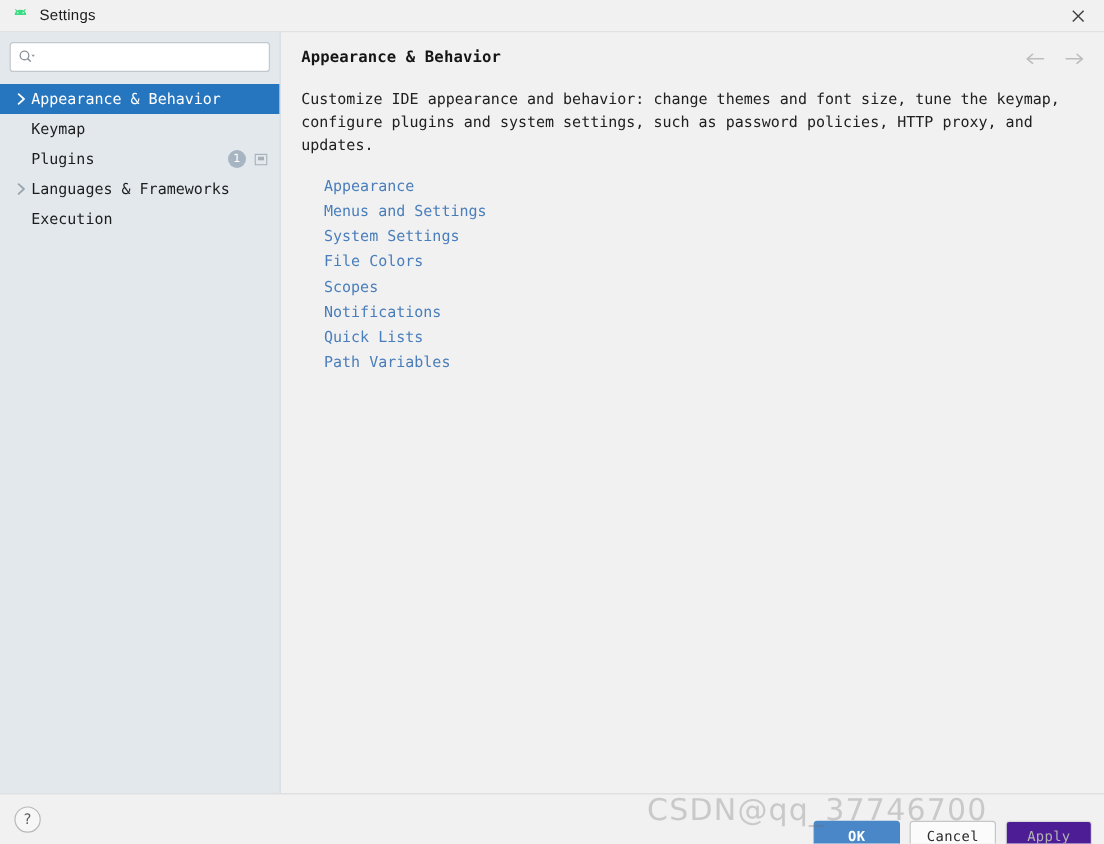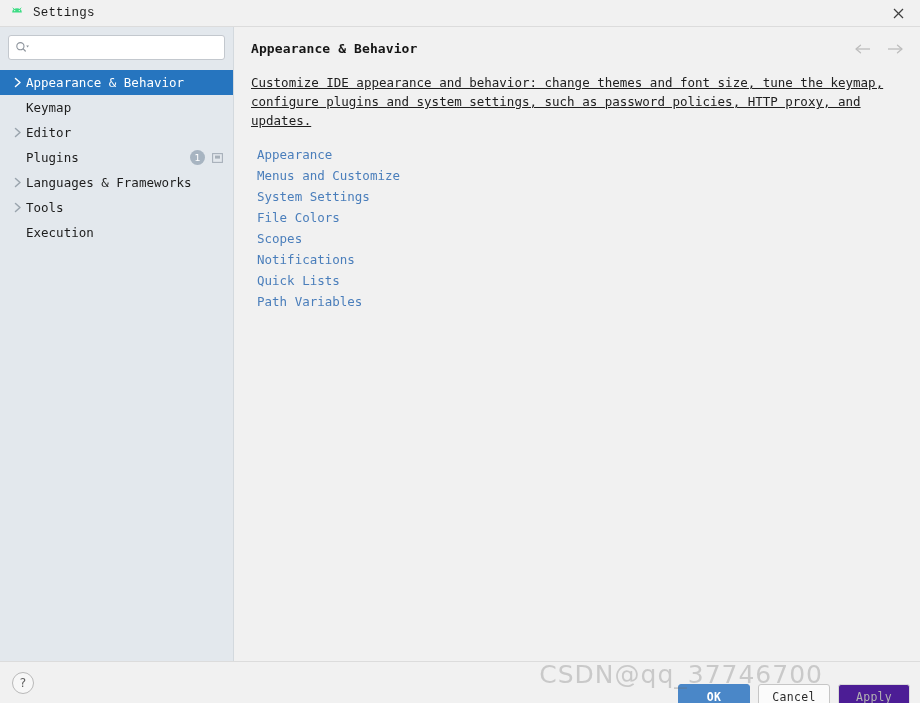--- a/index.html
+++ b/index.html
@@ -31,21 +31,21 @@
     padding: 0 0 0 9px;
     border-bottom: 1px solid #dcdcdc;
   }
   .title-icon {
     width: 16px; height: 16px;
     margin-right: 8px;
     display: flex; align-items: center; justify-content: center;
     flex: 0 0 auto;
   }
   .title-text {
-    font-family: Liberation Mono, monospace;
+    font-family: Liberation Sans, sans-serif;
     font-size: 12.5px;
     color: #1c1c1c;
     letter-spacing: .2px;
   }
   .titlebar-spacer { flex: 1 1 auto; }
   .close-btn {
     width: 44px; height: 26px;
     display: flex; align-items: center; justify-content: center;
     cursor: pointer;
   }
@@ -146,24 +146,23 @@
   .header-spacer { flex: 1 1 auto; }
   .nav-arrows { display: flex; align-items: center; gap: 14px; padding-top: 1px; }
   .nav-arrow { cursor: default; display: flex; }
 
   .content-desc {
     padding: 17px 16px 0 17px;
     font-size: 12.5px;
     line-height: 19px;
     color: #202020;
     white-space: pre-line;
-    text-decoration: underline;
   }
   .link-list {
-    padding: 14px 0 0 23px;
+    padding: 14px 0 0 36px;
     display: flex;
     flex-direction: column;
     justify-content: space-between;
   }
   .link-item {
     font-size: 12.5px;
     line-height: 21px;
     color: #4a7ebb;
     cursor: pointer;
     width: fit-content;
@@ -296,29 +295,20 @@
           <div class="tree-item">
             <span class="chev empty">
               <svg width="8" height="11" viewBox="0 0 8 11">
                 <polyline points="1.5,1.5 6,5.5 1.5,9.5" fill="none" stroke="#9aa4ad" stroke-width="1.5" stroke-linecap="round" stroke-linejoin="round"></polyline>
               </svg>
             </span>
             <span class="tree-label">Keymap</span>
             <span class="tree-spacer"></span>
           </div>
           <div class="tree-item">
-            <span class="chev">
-              <svg width="8" height="11" viewBox="0 0 8 11">
-                <polyline points="1.5,1.5 6,5.5 1.5,9.5" fill="none" stroke="#9aa4ad" stroke-width="1.5" stroke-linecap="round" stroke-linejoin="round"></polyline>
-              </svg>
-            </span>
-            <span class="tree-label">Editor</span>
-            <span class="tree-spacer"></span>
-          </div>
-          <div class="tree-item">
             <span class="chev empty">
               <svg width="8" height="11" viewBox="0 0 8 11">
                 <polyline points="1.5,1.5 6,5.5 1.5,9.5" fill="none" stroke="#9aa4ad" stroke-width="1.5" stroke-linecap="round" stroke-linejoin="round"></polyline>
               </svg>
             </span>
             <span class="tree-label">Plugins</span>
             <span class="tree-spacer"></span>
             <span class="badge">1</span>
             <span class="panel-icon">
               <svg width="11" height="10" viewBox="0 0 11 10">
@@ -327,29 +317,20 @@
               </svg>
             </span>
           </div>
           <div class="tree-item">
             <span class="chev">
               <svg width="8" height="11" viewBox="0 0 8 11">
                 <polyline points="1.5,1.5 6,5.5 1.5,9.5" fill="none" stroke="#9aa4ad" stroke-width="1.5" stroke-linecap="round" stroke-linejoin="round"></polyline>
               </svg>
             </span>
             <span class="tree-label">Languages &amp; Frameworks</span>
-            <span class="tree-spacer"></span>
-          </div>
-          <div class="tree-item">
-            <span class="chev">
-              <svg width="8" height="11" viewBox="0 0 8 11">
-                <polyline points="1.5,1.5 6,5.5 1.5,9.5" fill="none" stroke="#9aa4ad" stroke-width="1.5" stroke-linecap="round" stroke-linejoin="round"></polyline>
-              </svg>
-            </span>
-            <span class="tree-label">Tools</span>
             <span class="tree-spacer"></span>
           </div>
           <div class="tree-item">
             <span class="chev empty">
               <svg width="8" height="11" viewBox="0 0 8 11">
                 <polyline points="1.5,1.5 6,5.5 1.5,9.5" fill="none" stroke="#9aa4ad" stroke-width="1.5" stroke-linecap="round" stroke-linejoin="round"></polyline>
               </svg>
             </span>
             <span class="tree-label">Execution</span>
             <span class="tree-spacer"></span>
@@ -376,21 +357,21 @@
             </svg>
           </span>
         </span>
       </div>
 
       <div class="content-desc">Customize IDE appearance and behavior: change themes and font size, tune the keymap,
 configure plugins and system settings, such as password policies, HTTP proxy, and updates.</div>
 
       <div class="link-list" id="link-list">
           <span class="link-item">Appearance</span>
-          <span class="link-item">Menus and Customize</span>
+          <span class="link-item">Menus and Settings</span>
           <span class="link-item">System Settings</span>
           <span class="link-item">File Colors</span>
           <span class="link-item">Scopes</span>
           <span class="link-item">Notifications</span>
           <span class="link-item">Quick Lists</span>
           <span class="link-item">Path Variables</span>
         </div>
     </div>
   </div>
 

